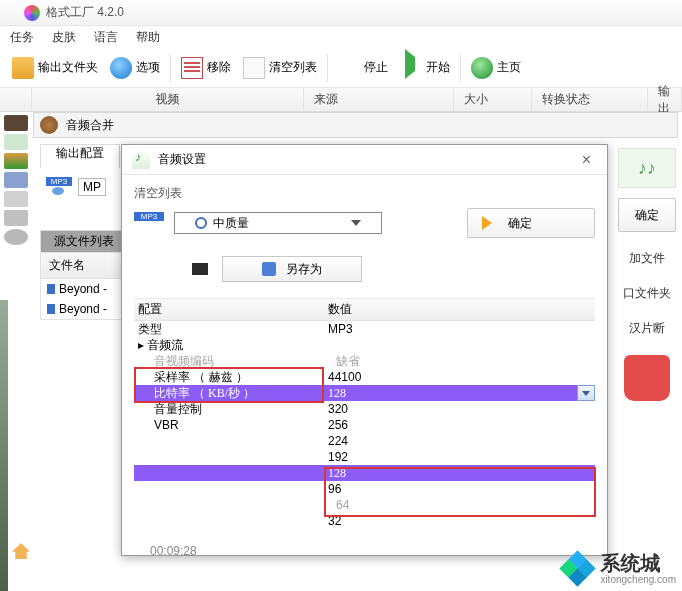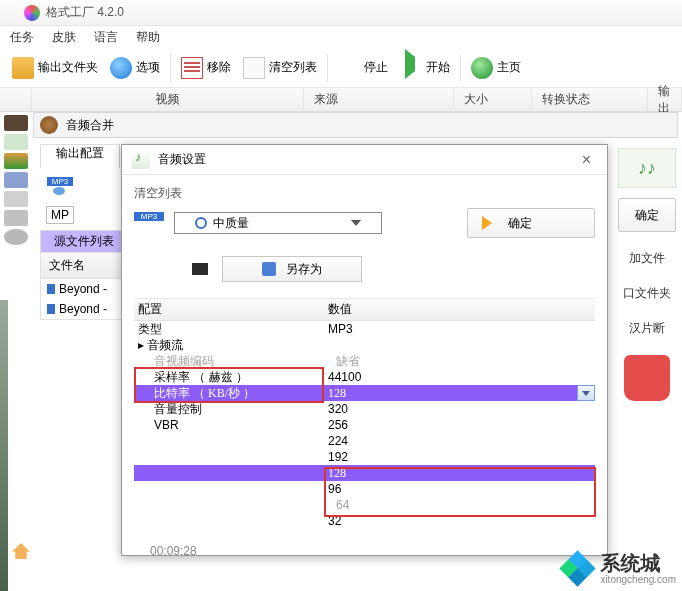--- a/index.html
+++ b/index.html
@@ -31,27 +31,27 @@
 .side-icons { position:absolute; left:0; top:112px; width:32px; }
 .side-icons div { width:24px; height:16px; margin:3px 4px; border-radius:2px; }
 
 .shade { position:absolute; left:0; top:300px; width:8px; height:291px; background:linear-gradient(#9aac99,#49604a); }
 
 .merge-bar { position:absolute; left:33px; top:112px; right:4px; height:26px; border:1px solid #d8d8d8; background:#f4f4f4; display:flex; align-items:center; gap:8px; padding:0 6px;}
 .merge-bar .ico-g { width:18px;height:18px;background:radial-gradient(circle,#b27e45,#7d4e22);border-radius:50%; }
 
 .output-cfg { position:absolute; left:40px; top:144px; width:80px; height:24px; border-top:1px solid #ddd; border-left:1px solid #ddd; border-right:1px solid #ccc; display:flex;align-items:flex-start;justify-content:center;background:#fff; }
 
-.mp3-block { position:absolute; left:46px; top:174px; display:flex; align-items:center; gap:6px;flex-direction:column; }
+.mp3-block { position:absolute; left:46px; top:174px; display:flex; align-items:center; gap:6px; }
 .mp3-block .mp3i { width:26px;height:26px;background:#fff;position:relative;}
 .mp3-block .mp3i:before{content:"MP3";position:absolute;left:0;right:0;top:3px;font-size:8px;text-align:center;color:#fff;background:#356fcf;}
 .mp3-block .mp3i:after{content:"";position:absolute;left:6px;top:13px;width:12px;height:8px;background:#6aa4e6;border-radius:50%;}
 .mp3-block .mp { border:1px solid #bbb; padding:1px 4px; background:#fff; }
 
-.src-header { position:absolute; left:40px; top:230px; width:88px; height:22px; border:1px solid #ddd; border-bottom:none; display:flex;align-items:center;justify-content:center;background:#c4b5fd;}
+.src-header { position:absolute; left:40px; top:230px; width:88px; height:22px; border:1px solid #ddd; border-bottom:none; display:flex;align-items:center;justify-content:center;background:#a3a3a3;}
 .src-list { position:absolute; left:40px; top:252px; width:90px; border:1px solid #e2e2e2; background:#fff;}
 .src-list .hdr { background:linear-gradient(#f8f8f8,#ececec); padding:4px 8px; border-bottom:1px solid #e0e0e0;}
 .src-list .row { padding:3px 6px; display:flex;align-items:center;gap:4px; white-space:nowrap;overflow:hidden;}
 .src-list .note { width:8px;height:10px;display:inline-block;background:#3a6fc8; }
 
 .right-col { position:absolute; right:0; top:144px; width:70px; }
 .right-col .btn { height:34px; margin:10px 6px 18px; border:1px solid #c8c8c8; background:linear-gradient(#fff,#f1f1f1); display:flex;align-items:center;justify-content:center; border-radius:2px; }
 .right-col .txtline { text-align:center; margin:18px 6px; color:#333;}
 .headphone { width:46px;height:46px;margin:6px auto;background:#e44b4b;border-radius:6px 6px 10px 10px; }
 

